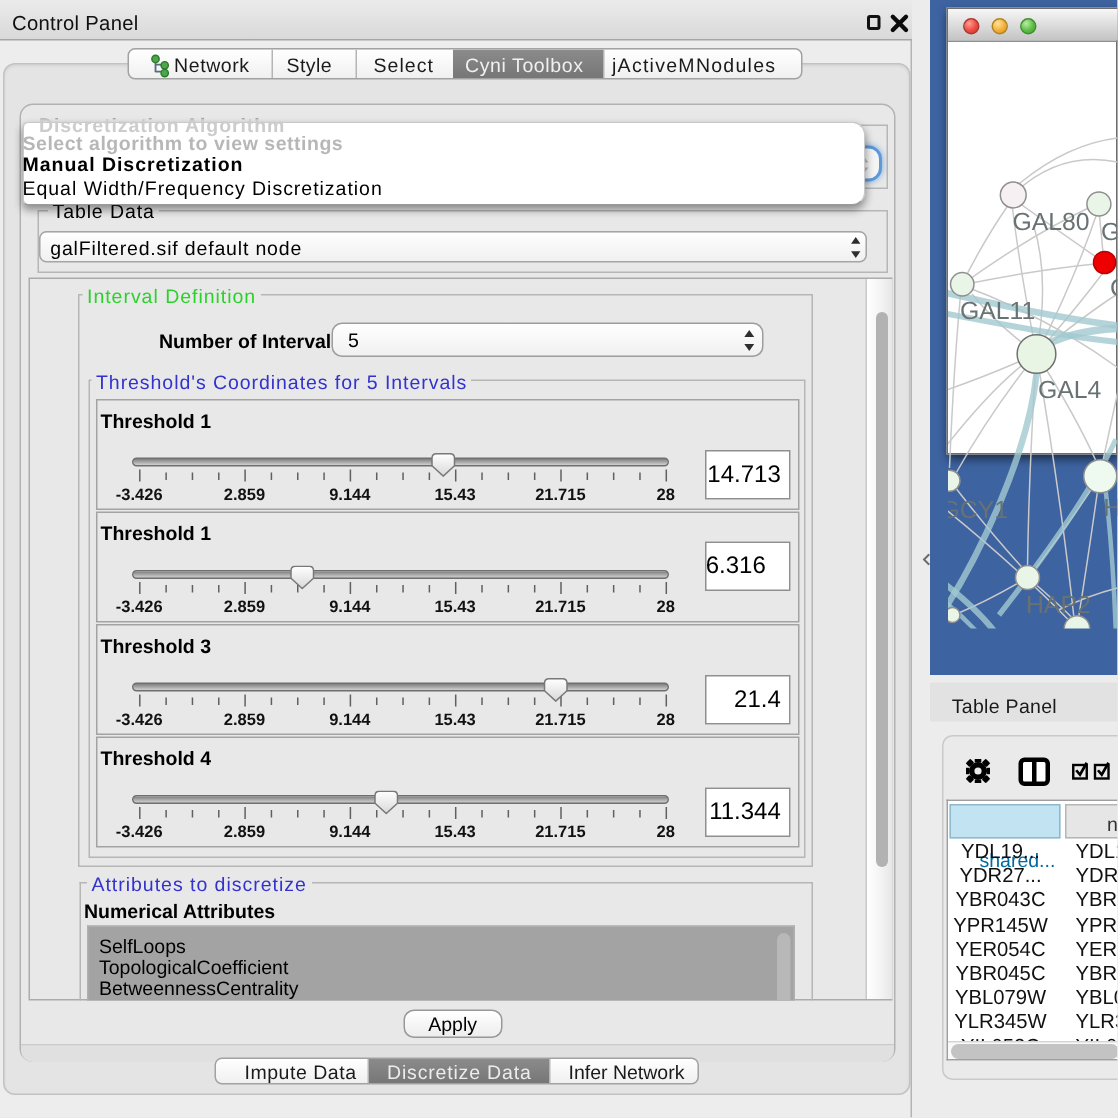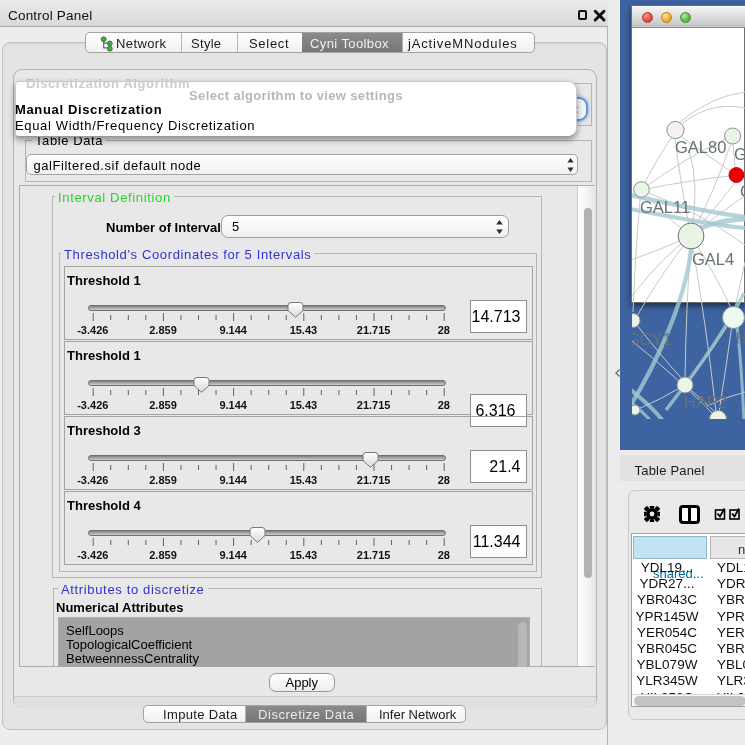--- a/index.html
+++ b/index.html
@@ -159,21 +159,21 @@
 <div class="abs" style="left:413.8px;top:398.9px;width:60px;text-align:center;font-size:11px;font-weight:bold;color:#111;">28</div>
 <svg class="abs" style="left:193.1px;top:376.9px;" width="17" height="16" viewBox="0 0 17 16">
     <defs>
       <linearGradient id="th1" x1="0" y1="0" x2="0" y2="1">
         <stop offset="0" stop-color="#ffffff"></stop>
         <stop offset="1" stop-color="#d8d8d8"></stop>
       </linearGradient>
     </defs>
     <path d="M4 0.5 H13 Q16 0.5 16 3.5 V8.5 L8.5 15.4 L1 8.5 V3.5 Q1 0.5 4 0.5 Z" fill="url(#th1)" stroke="#787878"></path>
   </svg>
-<div class="abs" style="left:469.5px;top:394px;width:57px;height:33px;background:#fff;border:1px solid #8f8f8f;font-size:16px;color:#000;text-align:center;line-height:32px;padding-right:5px;">6.316</div>
+<div class="abs" style="left:469.5px;top:361px;width:57px;height:33px;background:#fff;border:1px solid #8f8f8f;font-size:16px;color:#000;text-align:left;line-height:32px;padding-right:5px;">6.316</div>
 <div class="abs" style="left:63.6px;top:416.4px;width:469px;height:74px;border:1px solid #a3a3a3;"></div>
 <div class="abs" style="left:67px;top:423.4px;font-size:13px;font-weight:bold;color:#000;">Threshold 3</div>
 <div class="abs" style="left:88px;top:454.9px;width:358px;height:6.5px;border:1px solid #6f6f6f;border-radius:3.5px;background:linear-gradient(#808080,#cfcfcf);"></div>
 <svg class="abs" style="left:63.6px;top:455.4px;" width="420" height="18" viewBox="0 0 420 18">
     <g stroke="#606060" stroke-width="1">
       <line x1="29.20" y1="8" x2="29.20" y2="16"></line>
       <line x1="46.75" y1="10" x2="46.75" y2="15"></line>
       <line x1="64.30" y1="10" x2="64.30" y2="15"></line>
       <line x1="81.85" y1="10" x2="81.85" y2="15"></line>
       <line x1="99.40" y1="8" x2="99.40" y2="16"></line>
@@ -262,21 +262,21 @@
 <div class="abs" style="left:58px;top:617px;width:472px;height:50px;background:#a3a3a3;border:1px solid #b0b0b0;border-bottom:none;overflow:hidden;">
   <div style="position:absolute;left:7px;top:5.5px;font-size:13px;line-height:14.3px;color:#000;">SelfLoops<br>TopologicalCoefficient<br>BetweennessCentrality</div>
   <div style="position:absolute;right:2px;top:4px;width:9px;height:60px;background:#b8b8b8;border-radius:4.5px;"></div>
 </div>
 
 <div class="abs" style="left:269px;top:672.5px;width:65.5px;height:19px;background:linear-gradient(#ffffff,#ededed);border:1px solid #989898;border-radius:7px;text-align:center;font-size:13px;color:#000;line-height:17.5px;">Apply</div>
 
 <div class="abs" style="left:14px;top:696px;width:582px;height:11.5px;background:#e0e0e0;border-top:1px solid #cacaca;border-radius:0 0 8px 8px;"></div>
 
 <div class="abs" style="left:15px;top:80.5px;width:562px;height:56px;background:#fff;border:1px solid #c9c9c9;border-bottom:1px solid #9a9a9a;border-radius:4px 9px 9px 4px;box-shadow:0 3px 6px rgba(0,0,0,0.4);"></div>
-<div class="abs" style="left:15px;top:87.5px;width:562px;text-align:center;font-size:13px;font-weight:bold;color:#b7b7b7;letter-spacing:0.35px;">Select algorithm to view settings</div>
+<div class="abs" style="left:15px;top:87.5px;width:562px;text-align:left;font-size:13px;font-weight:bold;color:#b7b7b7;letter-spacing:0.35px;">Select algorithm to view settings</div>
 <div class="abs" style="left:15px;top:101.5px;font-size:13px;font-weight:bold;color:#000;letter-spacing:0.65px;">Manual Discretization</div>
 <div class="abs" style="left:15px;top:117.5px;font-size:13px;color:#000;letter-spacing:0.65px;">Equal Width/Frequency Discretization</div>
 <div class="abs" style="left:26px;top:75.5px;font-size:13px;font-weight:bold;color:#cccccc;letter-spacing:0.6px;z-index:11;">Discretization Algorithm</div>
 <div class="abs" style="left:26px;top:75.5px;font-size:13px;font-weight:bold;color:#a5a5a5;letter-spacing:0.6px;z-index:12;clip-path:inset(0 0 11px 0);">Discretization Algorithm</div>
 
 <div class="abs" style="left:143px;top:705px;width:323px;height:18px;background:linear-gradient(#ffffff,#f0f0f0);border:1px solid #a2a2a2;border-radius:5px;overflow:hidden;">
   <div class="abs" style="left:0;top:0;width:102px;height:18px;border-right:1px solid #b5b5b5;"></div>
   <div class="abs" style="left:102px;top:0;width:120px;height:18px;background:linear-gradient(#8b8b8b,#747474);"></div>
   <div class="abs" style="left:222px;top:0;width:101px;height:18px;border-left:1px solid #b5b5b5;"></div>
   <div class="abs" style="left:19px;top:0.5px;font-size:13px;color:#1a1a1a;letter-spacing:0.35px;">Impute Data</div>

